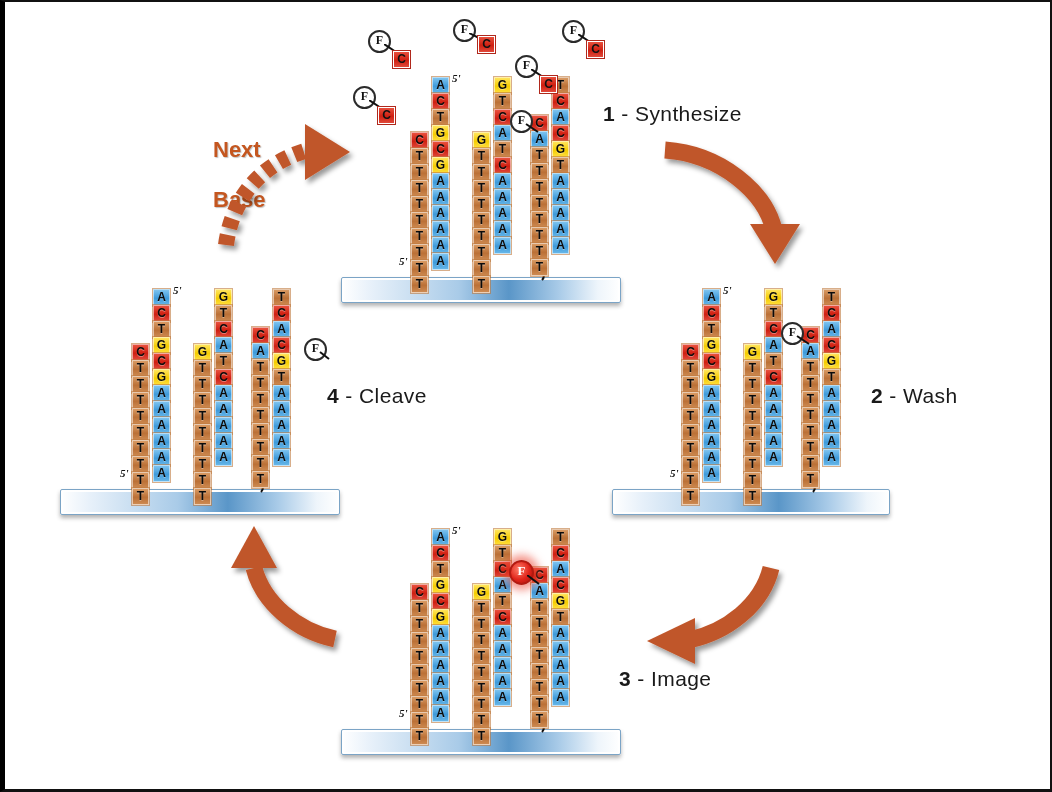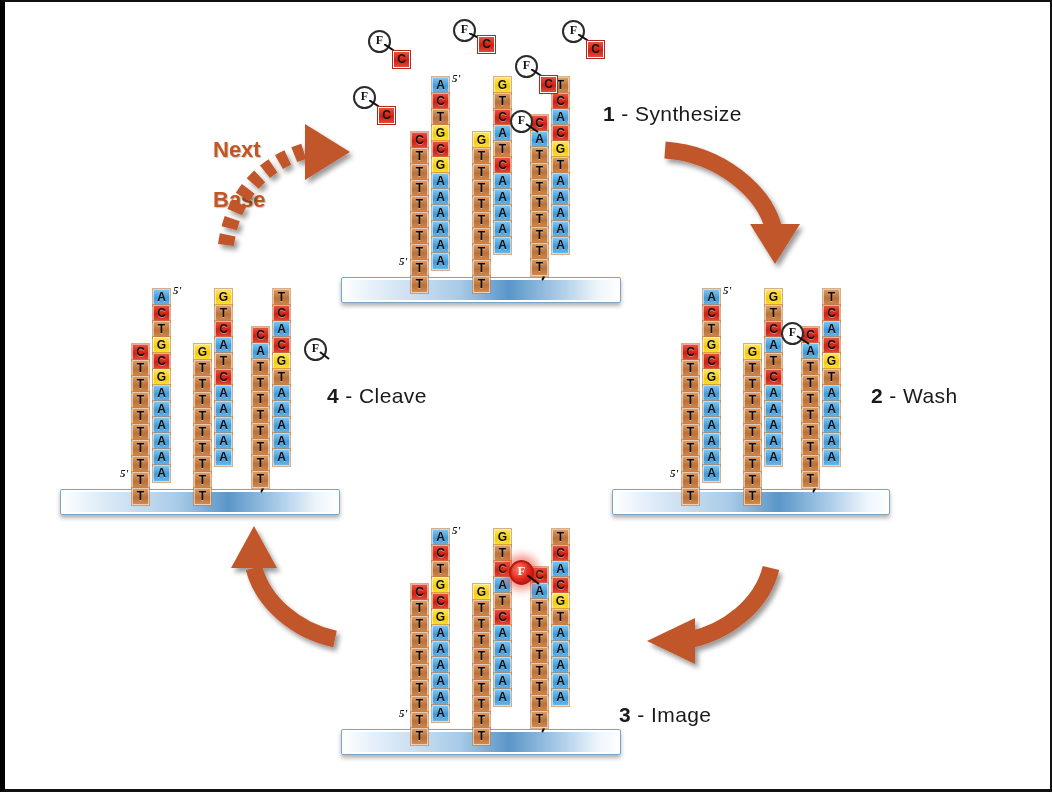--- a/index.html
+++ b/index.html
@@ -146,21 +146,21 @@
     <span>-</span>
     <span>Synthesize</span>
   </div>
 
   <div class="step-label" style="left:866px; top:382px;">
     <span class="num">2</span>
     <span>-</span>
     <span>Wash</span>
   </div>
 
-  <div class="step-label" style="left:614px; top:665px;margin-top:36px;">
+  <div class="step-label" style="left:614px; top:665px;">
     <span class="num">3</span>
     <span>-</span>
     <span>Image</span>
   </div>
 
   <div class="step-label" style="left:322px; top:382px;">
     <span class="num">4</span>
     <span>-</span>
     <span>Cleave</span>
   </div>

